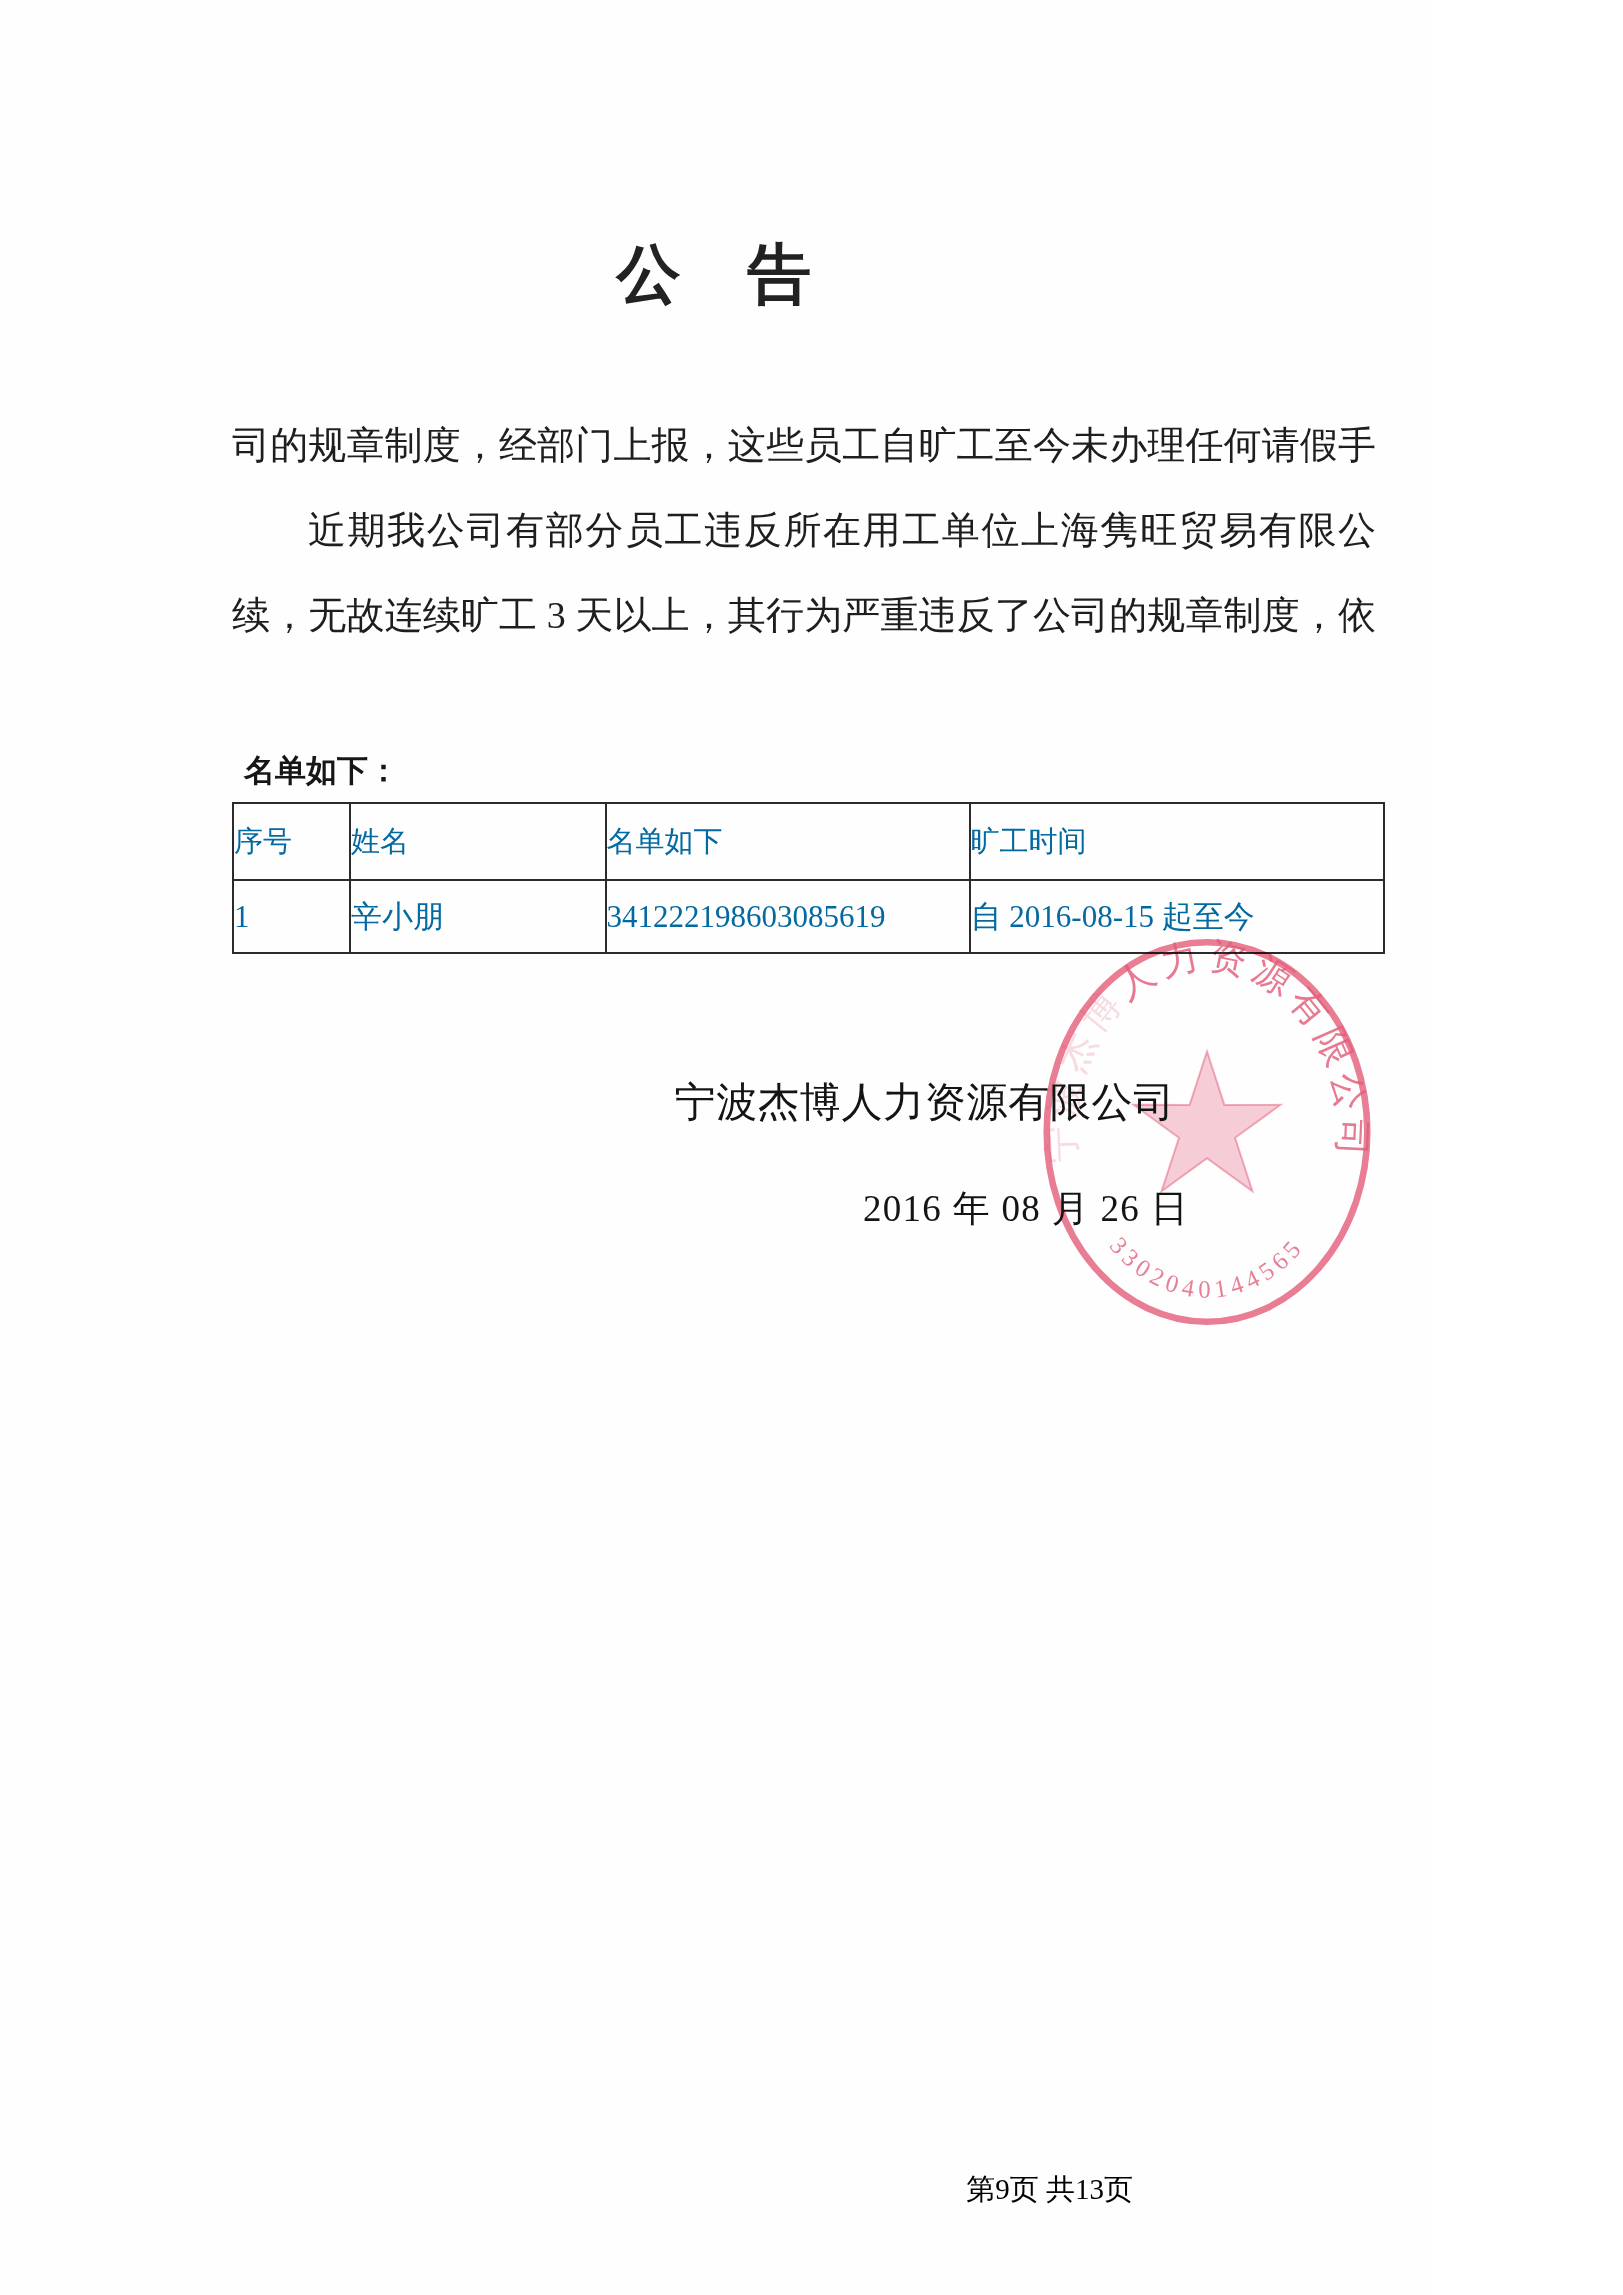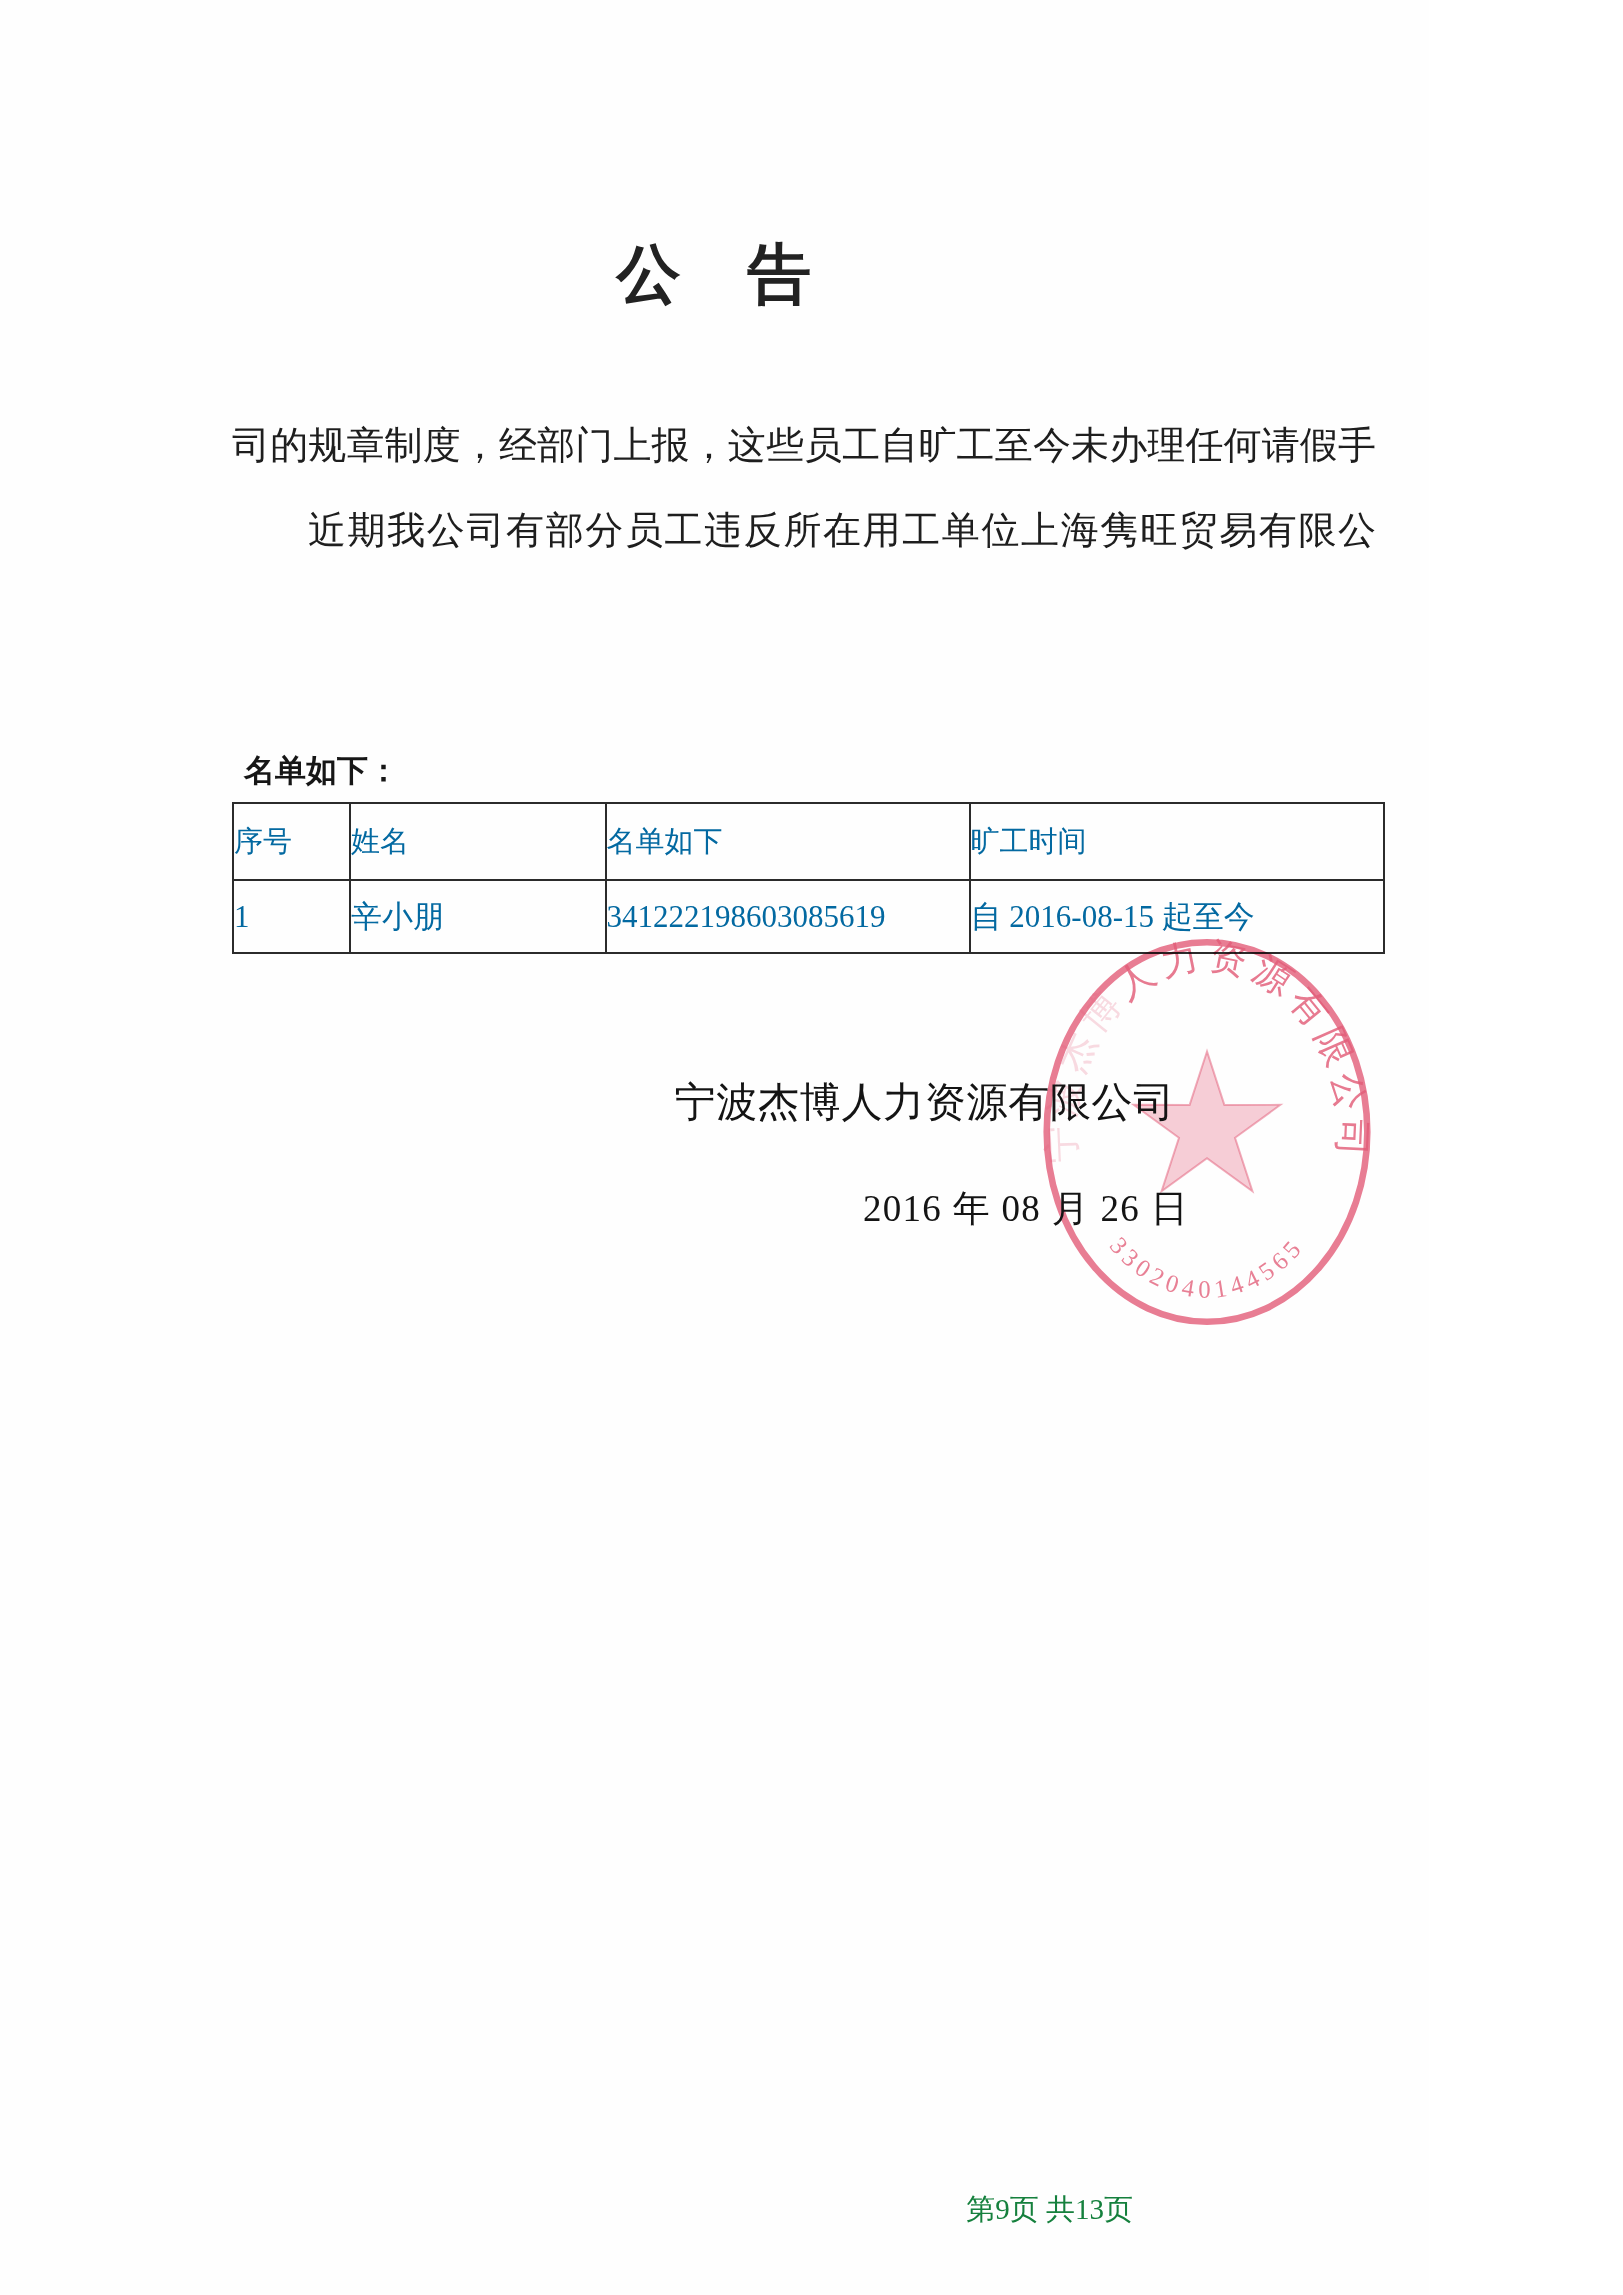--- a/index.html
+++ b/index.html
@@ -129,36 +129,36 @@
     letter-spacing: 1.3px;
     z-index: 10;
     white-space: pre;
   }
 
   .page-footer {
     position: absolute;
     top: 2170px;
     right: 296px;
     font-size: 29px;
-    color: #15803d;
+    color: #000000;
     white-space: pre;
     z-index: 10;
-    margin-top: 20px;
   }
 </style>
 </head>
 <body>
 
 <div class="page">
 
   <div class="doc-title">公　告</div>
 
   <div class="paragraph">
     <div class="para-line">司的规章制度，经部门上报，这些员工自旷工至今未办理任何请假手</div>
     <div class="para-line para-line--first">近期我公司有部分员工违反所在用工单位上海隽旺贸易有限公</div>
+    <div class="para-line">续，无故连续旷工 3 天以上，其行为严重违反了公司的规章制度，依</div>
   </div>
 
   <div class="list-label">名单如下：</div>
 
   <table class="roster">
     <colgroup>
         <col class="c1">
         <col class="c2">
         <col class="c3">
         <col class="c4">

